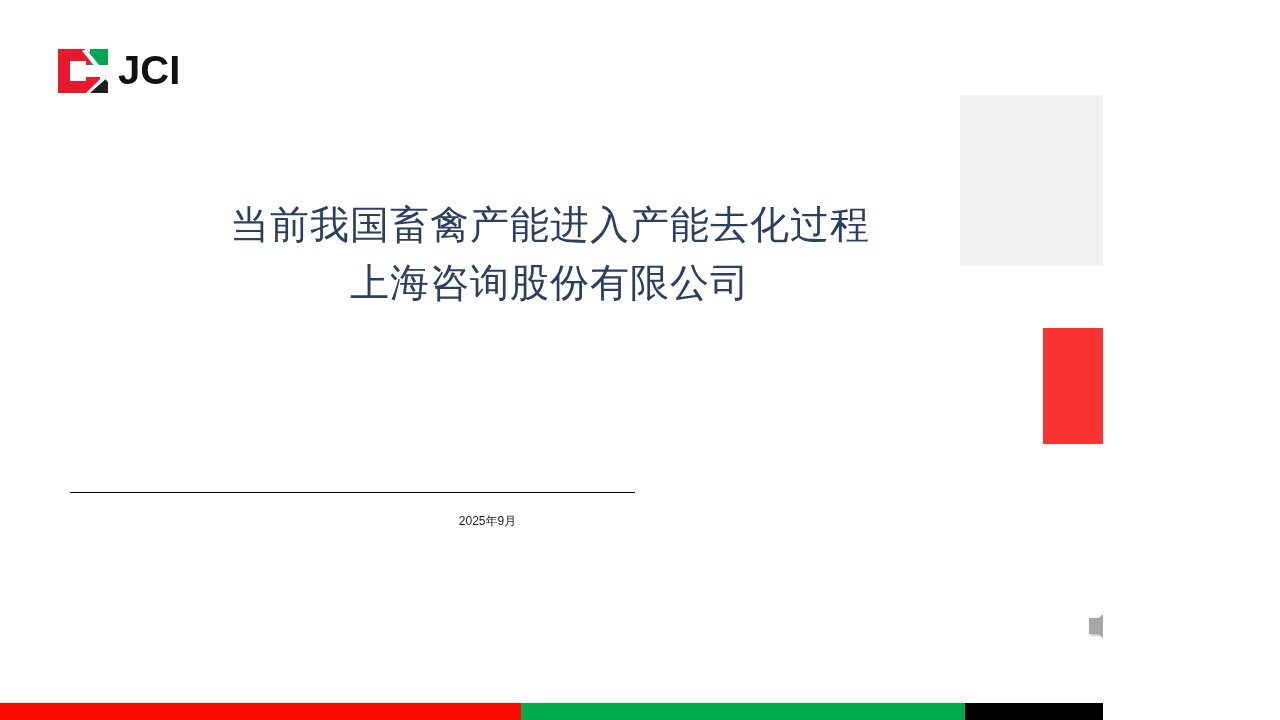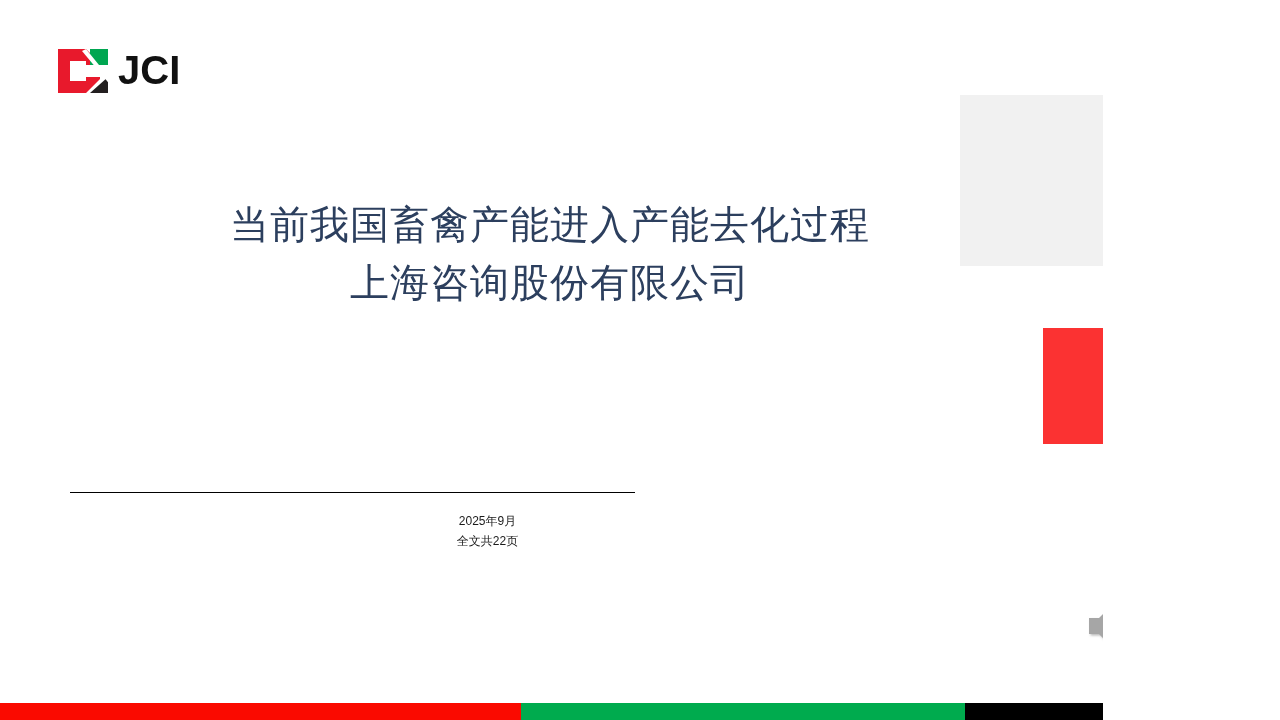--- a/index.html
+++ b/index.html
@@ -191,21 +191,20 @@
 
   <div id="title-block">
     <div class="title-line">当前我国畜禽产能进入产能去化过程</div>
     <div class="title-line">上海咨询股份有限公司</div>
   </div>
 
   <div id="author-rule"></div>
 
   <div id="meta-block">
     <div class="meta-line">2025年9月</div>
-    <div class="meta-line">全文共22页</div>
   </div>
 
   <svg id="speaker-icon" viewBox="0 0 72 60">
     <defs>
       <filter id="spk-shadow" x="-30%" y="-30%" width="180%" height="180%">
         <feDropShadow dx="1.5" dy="1.5" stdDeviation="1" flood-color="#9a9a9a" flood-opacity="0.7"></feDropShadow>
       </filter>
     </defs>
     <g filter="url(#spk-shadow)">
       <path d="M4 22 H14 L27 9 V51 L14 38 H4 Z" fill="#a6a6a6"></path>

